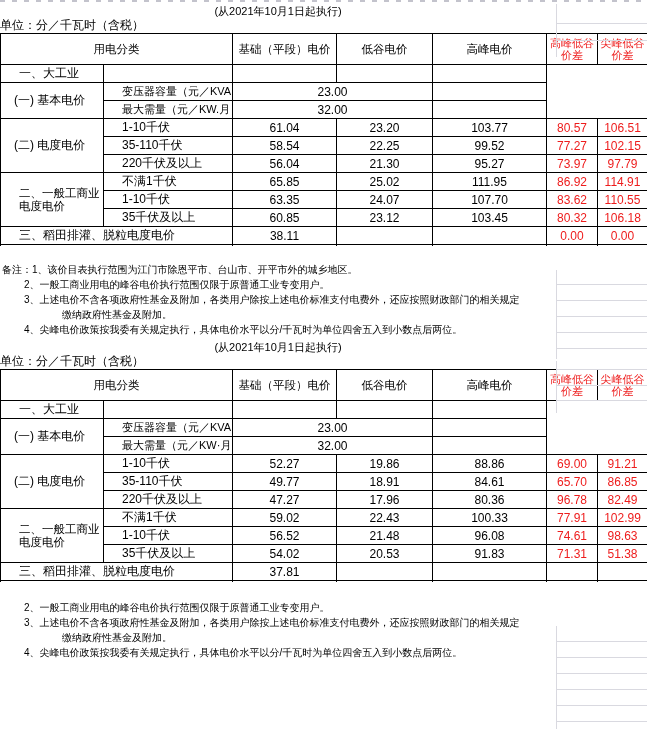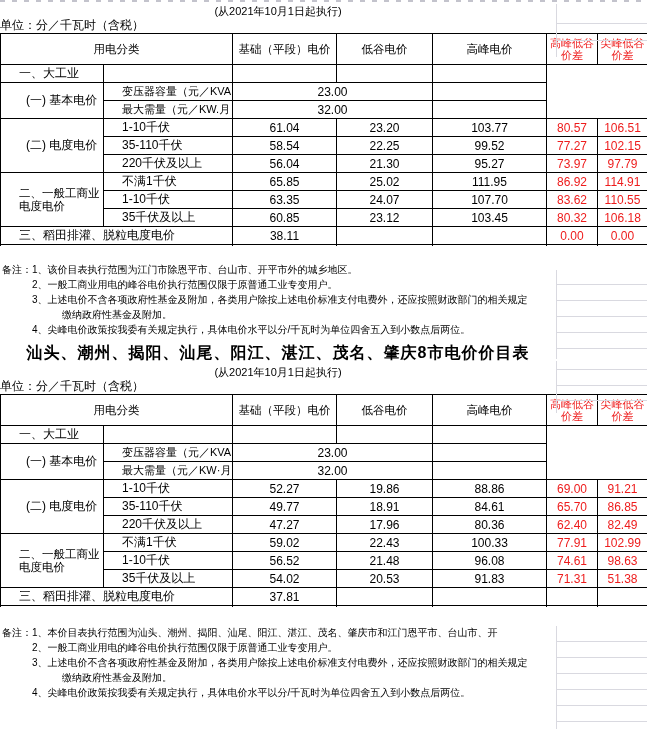--- a/index.html
+++ b/index.html
@@ -17,34 +17,34 @@
   .title2{height:25px;line-height:25px;}
   .subtitle{width:556px;height:15px;line-height:14px;text-align:center;font-size:11px;}
   .unit{width:544px;height:14px;line-height:13px;font-size:12px;}
   .tblwrap{height:213px;overflow:hidden;}
   table{border-collapse:collapse;table-layout:fixed;width:647px;}
   td{border:1px solid #000;font-size:12px;padding:0 1px;white-space:nowrap;
      overflow:hidden;vertical-align:middle;}
   .hdr{text-align:center;font-size:11.5px;}
   .redwrap{white-space:normal;font-size:11px;line-height:12px;text-align:center;padding:0;}
   .lab{text-align:left;padding-left:18px;}
-  .ind{padding-left:25px;}
+  .ind{padding-left:13px;}
   .small{font-size:11px;}
   .wraplab{white-space:normal;font-size:11.5px;line-height:13px;}
   .val{text-align:center;}
   .red{color:var(--red,#ee1c1c);}
   .rh31{height:31px;}.rh15{height:15px;}.rh18{height:18px;}.rh16{height:16px;}.rh17{height:17px;}
   .gap1{height:13px;}
   .gap2{height:15px;}
   .notes{font-size:10px;}
   .notes1{height:78px;padding-top:3px;}
   .notes2{height:auto;padding-top:3px;}
   .note{height:15px;line-height:15px;white-space:nowrap;}
   .n0{padding-left:2px;}
-  .n1{padding-left:32px;}
+  .n1{padding-left:24px;}
   .n2{padding-left:62px;}
   .gridline-h{position:absolute;height:1px;width:91px;left:556px;background:#d9d9e0;}
   .gridline-v{position:absolute;width:1px;background:#d9d9e0;left:556px;}
 </style>
 </head>
 <body>
 
 <div class="sheet">
 
   <div class="top-sliver"></div>
@@ -164,21 +164,20 @@
   <div class="gap1"></div>
 
   <div class="notes notes1">
     <div class="note n0">备注：1、该价目表执行范围为江门市除恩平市、台山市、开平市外的城乡地区。</div>
     <div class="note n1">2、一般工商业用电的峰谷电价执行范围仅限于原普通工业专变用户。</div>
     <div class="note n1">3、上述电价不含各项政府性基金及附加，各类用户除按上述电价标准支付电费外，还应按照财政部门的相关规定</div>
     <div class="note n2">缴纳政府性基金及附加。</div>
     <div class="note n1">4、尖峰电价政策按我委有关规定执行，具体电价水平以分/千瓦时为单位四舍五入到小数点后两位。</div>
   </div>
 
-  <div class="title title2">汕头、潮州、揭阳、汕尾、阳江、湛江、茂名、肇庆8市电价价目表</div>
   <div class="subtitle">(从2021年10月1日起执行)</div>
   <div class="unit">单位：分／千瓦时（含税）</div>
 
   <div class="tblwrap">
   <table>
     <colgroup>
       <col style="width:103px">
           <col style="width:129px">
           <col style="width:104px">
       <col style="width:96px">
@@ -229,21 +228,21 @@
       <td class="val">18.91</td>
       <td class="val">84.61</td>
       <td class="val red">65.70</td>
       <td class="val red">86.85</td>
     </tr>
     <tr class="rh16">
       <td class="lab">220千伏及以上</td>
       <td class="val">47.27</td>
       <td class="val">17.96</td>
       <td class="val">80.36</td>
-      <td class="val red">62.40</td>
+      <td class="val red">96.78</td>
       <td class="val red">82.49</td>
     </tr>
     <tr class="rh16">
       <td rowspan="3" class="lab wraplab">二、一般工商业电度电价</td>
       <td class="lab">不满1千伏</td>
       <td class="val">59.02</td>
       <td class="val">22.43</td>
       <td class="val">100.33</td>
       <td class="val red">77.91</td>
       <td class="val red">102.99</td>
@@ -280,21 +279,20 @@
       <td class="val red"></td>
       <td class="val red"></td>
     </tr>
   </tbody>
       </table>
   </div>
 
   <div class="gap2"></div>
 
   <div class="notes notes2">
-    <div class="note n0">备注：1、本价目表执行范围为汕头、潮州、揭阳、汕尾、阳江、湛江、茂名、肇庆市和江门恩平市、台山市、开</div>
     <div class="note n1">2、一般工商业用电的峰谷电价执行范围仅限于原普通工业专变用户。</div>
     <div class="note n1">3、上述电价不含各项政府性基金及附加，各类用户除按上述电价标准支付电费外，还应按照财政部门的相关规定</div>
     <div class="note n2">缴纳政府性基金及附加。</div>
     <div class="note n1">4、尖峰电价政策按我委有关规定执行，具体电价水平以分/千瓦时为单位四舍五入到小数点后两位。</div>
   </div>
 
 <div class="gridline-h" style="top: 23px;"></div>
     <div class="gridline-h" style="top: 40px;"></div>
     <div class="gridline-h" style="top: 284px;"></div>
     <div class="gridline-h" style="top: 300px;"></div>

